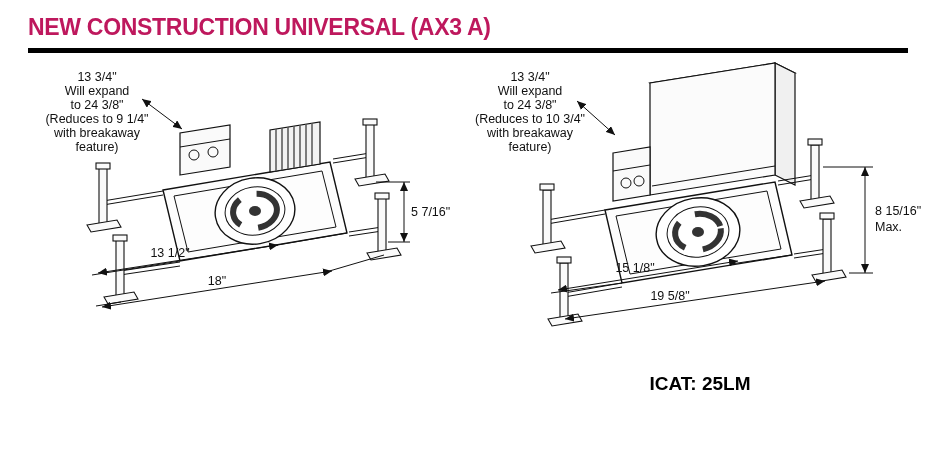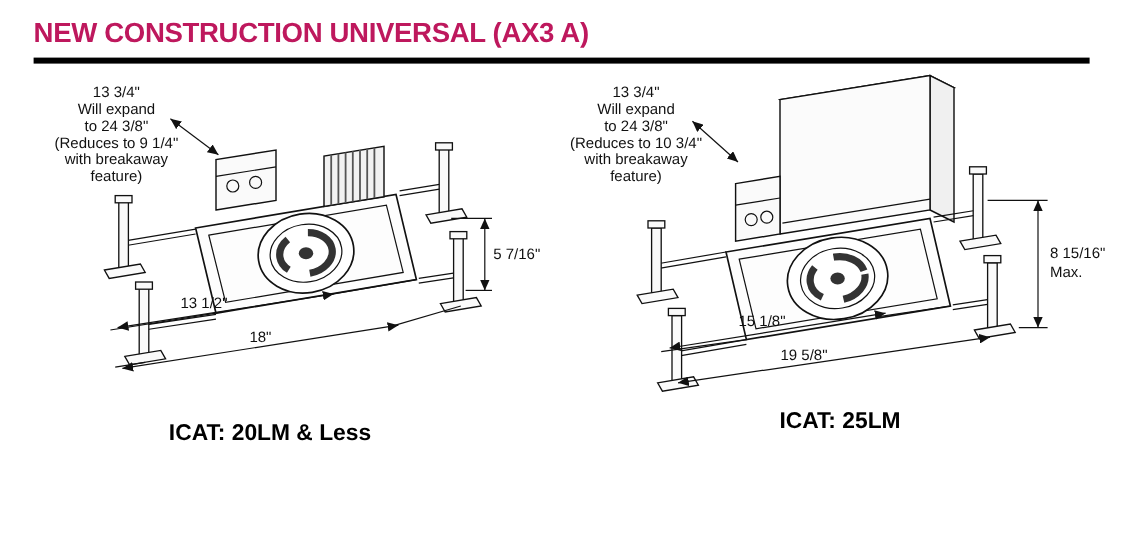--- a/index.html
+++ b/index.html
@@ -18,21 +18,21 @@
   .fig-svg{position:absolute;top:55px;}
   #fig-left{left:30px;}
   #fig-right{left:465px;}
   svg text{font-family:"Liberation Sans",sans-serif;font-size:12.5px;fill:#111;}
   svg text.dim{font-size:12.5px;}
   .caption{
     position:absolute;text-align:center;font-weight:bold;font-size:19px;
     line-height:23px;color:#000;
   }
   #caption-left{left:55px;top:350px;width:340px;}
-  #caption-right{left:550px;top:340px;width:300px;}
+  #caption-right{left:550px;top:372px;width:300px;}
   .thin{stroke:#111;stroke-width:1;fill:none;}
   .dimline{stroke:#111;stroke-width:1;fill:none;}
   .panface{fill:#fdfdfd;stroke:#111;stroke-width:1.4;}
   .boxface{stroke:#111;stroke-width:1.2;}
 </style>
 </head>
 <body>
 
 <div class="page-title">NEW CONSTRUCTION UNIVERSAL (AX3 A)</div>
 <div class="title-rule"></div>
@@ -211,17 +211,16 @@
     <line x1="327" y1="200" x2="266" y2="209" class="dimline"></line>
     <line x1="93" y1="235" x2="273" y2="206" class="dimline" marker-start="url(#arrow-h)" marker-end="url(#arrow-h)"></line>
     <text x="170" y="217" text-anchor="middle" class="dim">15 1/8"</text>
 
     <line x1="100" y1="264" x2="360" y2="226" class="dimline" marker-start="url(#arrow-h)" marker-end="url(#arrow-h)"></line>
     <text x="205" y="245" text-anchor="middle" class="dim">19 5/8"</text>
   </g>
 </svg>
 
 <div id="caption-left" class="caption">
-  <div>ICAT: 20LM &amp; Less</div>
 </div>
 <div id="caption-right" class="caption">
   <div>ICAT: 25LM</div>
 </div>
 
 </body></html>

